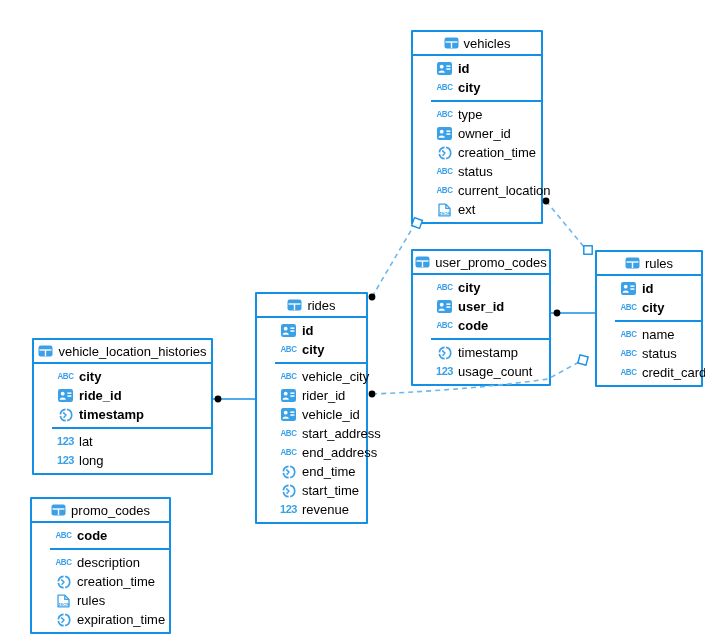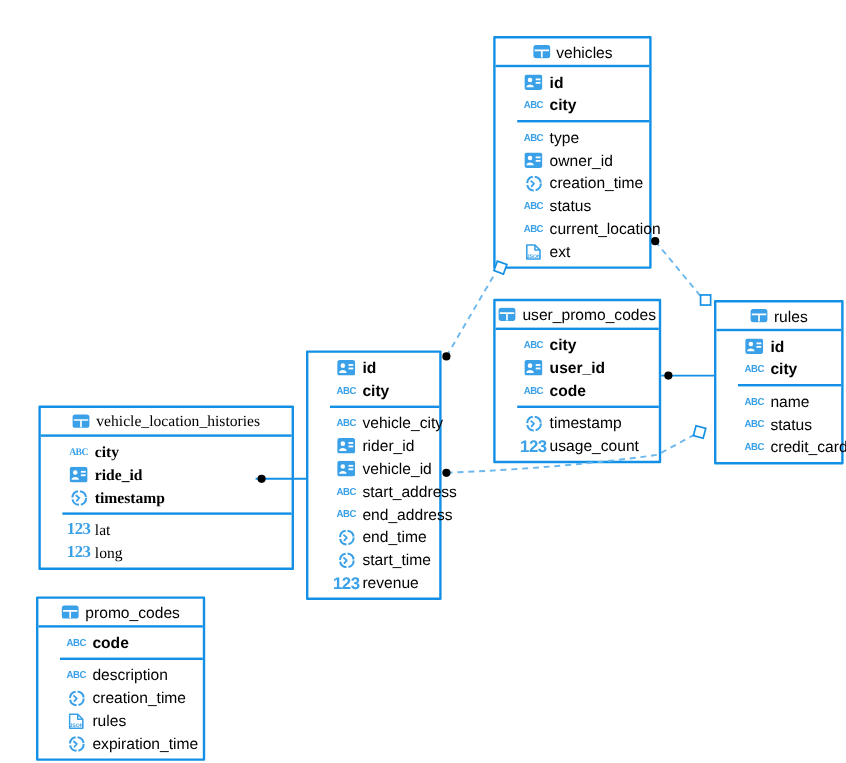--- a/index.html
+++ b/index.html
@@ -26,21 +26,21 @@
   }
   .er-row.pk .fname{font-weight:bold;}
   .icon-slot{
     width:17px;flex:0 0 17px;display:flex;align-items:center;justify-content:center;
   }
   .abc{
     color:var(--icon,#3aa0e8);font-size:8px;font-weight:bold;letter-spacing:-0.4px;
     line-height:1;transform:scaleY(1.05);
   }
   .num{
-    color:var(--icon,#3aa0e8);font-size:14px;font-weight:bold;letter-spacing:-0.4px;line-height:1;
+    color:var(--icon,#3aa0e8);font-size:11px;font-weight:bold;letter-spacing:-0.4px;line-height:1;
   }
   #rel-layer{position:absolute;left:0;top:0;z-index:5;}
   .rel-dashed{fill:none;stroke:var(--dash,#6cb8ee);stroke-width:1.6;stroke-dasharray:5 4;}
   .rel-solid{fill:none;stroke:var(--border,#1390e5);stroke-width:1.6;}
   .rel-dot{fill:var(--dot,#000);}
   .rel-square{fill:#fff;stroke:var(--border,#1390e5);stroke-width:1.4;}
 </style>
 </head>
 <body>
 
@@ -230,20 +230,30 @@
           </div>
           <div class="er-row ">
     <span class="icon-slot">
               <span class="abc">ABC</span>
             </span>
             <span class="fname">credit_card</span>
           </div>
      </div>
       </div>
       <div class="er-table" style="left: 255px; top: 292px; width: 113px;">
+        <div class="er-header">
+       <span class="icon-slot" style="width:15px;flex-basis:15px">
+    <svg width="15" height="12" viewBox="0 0 15 12">
+              <rect x="0.5" y="0.5" width="14" height="11" rx="2.2" fill="#3aa0e8"></rect>
+    <line x1="1.5" y1="5" x2="13.5" y2="5" stroke="#fff" stroke-width="1.4"></line>
+    <line x1="7.5" y1="5" x2="7.5" y2="11" stroke="#fff" stroke-width="1.4"></line>
+            </svg>
+          </span>
+          <span>rides</span>
+     </div>
      <div class="er-section pk-section">
        <div class="er-row pk">
     <span class="icon-slot">
     <svg width="15" height="13" viewBox="0 0 15 13">
                 <rect width="15" height="13" rx="2.2" fill="#3aa0e8"></rect>
     <circle cx="4.7" cy="4.7" r="1.9" fill="#fff"></circle>
     <path d="M1.6,10.8 C1.6,7.6 7.8,7.6 7.8,10.8 Z" fill="#fff"></path>
     <rect x="9.4" y="3.4" width="4" height="1.5" fill="#fff"></rect>
     <rect x="9.4" y="6.3" width="4" height="1.5" fill="#fff"></rect>
               </svg>
@@ -319,21 +329,21 @@
             <span class="fname">start_time</span>
           </div>
           <div class="er-row ">
     <span class="icon-slot">
               <span class="num">123</span>
             </span>
             <span class="fname">revenue</span>
           </div>
      </div>
       </div>
-      <div class="er-table" style="left: 32px; top: 338px; width: 213px; font-family: Liberation Serif, serif;">
+      <div class="er-table" style="left: 32px; top: 338px; width: 181px;">
         <div class="er-header">
        <span class="icon-slot" style="width:15px;flex-basis:15px">
     <svg width="15" height="12" viewBox="0 0 15 12">
               <rect x="0.5" y="0.5" width="14" height="11" rx="2.2" fill="#3aa0e8"></rect>
     <line x1="1.5" y1="5" x2="13.5" y2="5" stroke="#fff" stroke-width="1.4"></line>
     <line x1="7.5" y1="5" x2="7.5" y2="11" stroke="#fff" stroke-width="1.4"></line>
             </svg>
           </span>
           <span>vehicle_location_histories</span>
      </div>

